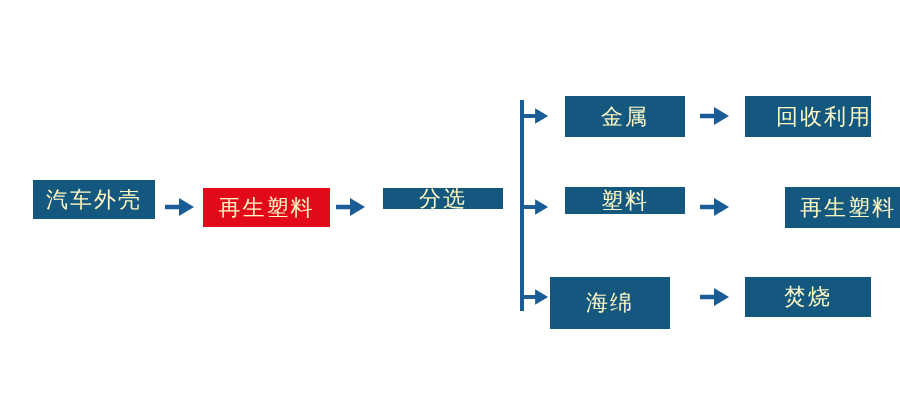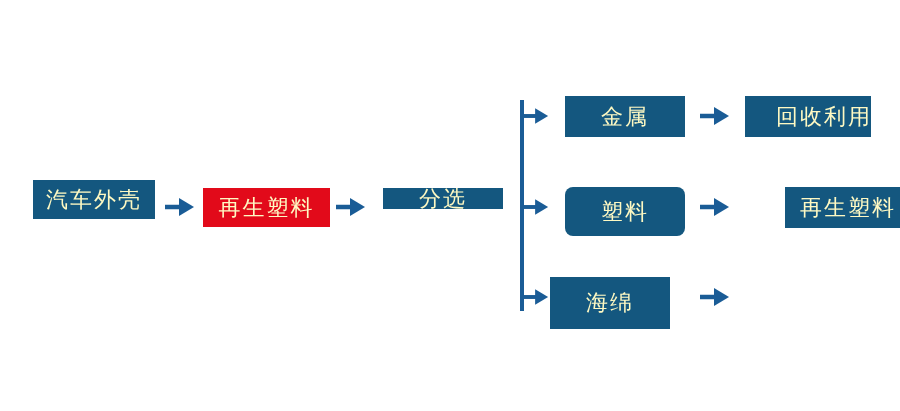--- a/index.html
+++ b/index.html
@@ -80,21 +80,21 @@
       </svg>
   </span>
   <div class="box blue" style="left:745px; top:96px; width:126px; height:41px;padding-left:32px;">回收利用</div>
 
   <span class="arrow" style="left:523px; top:196px; width:26px; height:22px;">
     <svg viewBox="0 0 30 22">
         <rect x="0" y="8.75" width="16" height="4.5" fill="currentColor"></rect>
         <polygon points="14,2 29,11 14,20" fill="currentColor"></polygon>
       </svg>
   </span>
-  <div class="box blue" style="left:565px; top:187px; width:120px; height:49px;border-radius:8px;">塑料</div>
+  <div class="box blue" style="left:565px; top:187px; width:120px; height:27px;">塑料</div>
   <span class="arrow" style="left:700px; top:196px; width:30px; height:22px;">
     <svg viewBox="0 0 30 22">
         <rect x="0" y="8.75" width="16" height="4.5" fill="currentColor"></rect>
         <polygon points="14,2 29,11 14,20" fill="currentColor"></polygon>
       </svg>
   </span>
   <div class="box blue" style="left:745px; top:187px; width:126px; height:41px;margin-left:40px;">再生塑料</div>
 
   <span class="arrow" style="left:523px; top:286px; width:26px; height:22px;">
     <svg viewBox="0 0 30 22">
@@ -102,14 +102,15 @@
         <polygon points="14,2 29,11 14,20" fill="currentColor"></polygon>
       </svg>
   </span>
   <div class="box blue" style="left:550px; top:277px; width:120px; height:52px;">海绵</div>
   <span class="arrow" style="left:700px; top:286px; width:30px; height:22px;">
     <svg viewBox="0 0 30 22">
         <rect x="0" y="8.75" width="16" height="4.5" fill="currentColor"></rect>
         <polygon points="14,2 29,11 14,20" fill="currentColor"></polygon>
       </svg>
   </span>
+  <div class="box blue" style="left:745px; top:277px; width:126px; height:40px;">焚烧</div>
 
 </div>
 
 </body></html>

